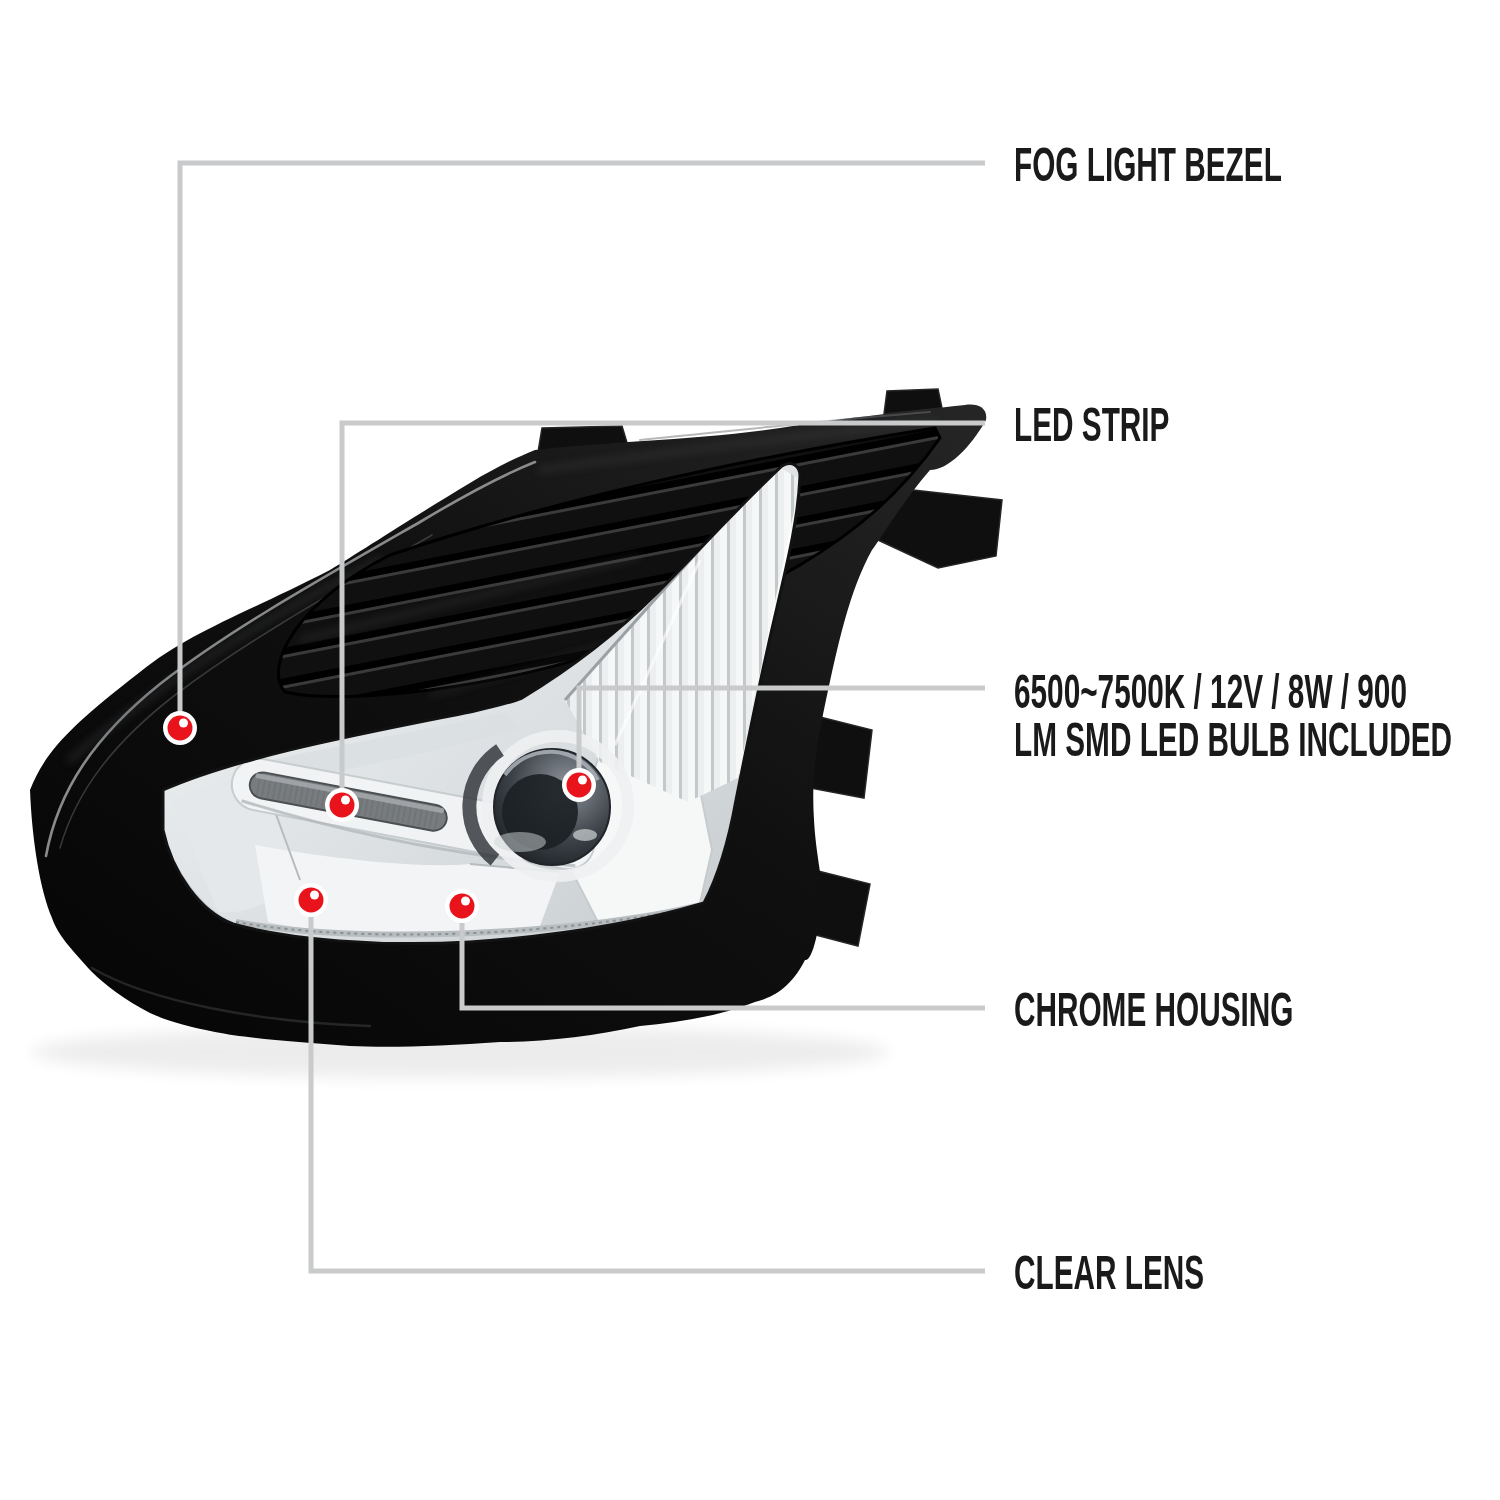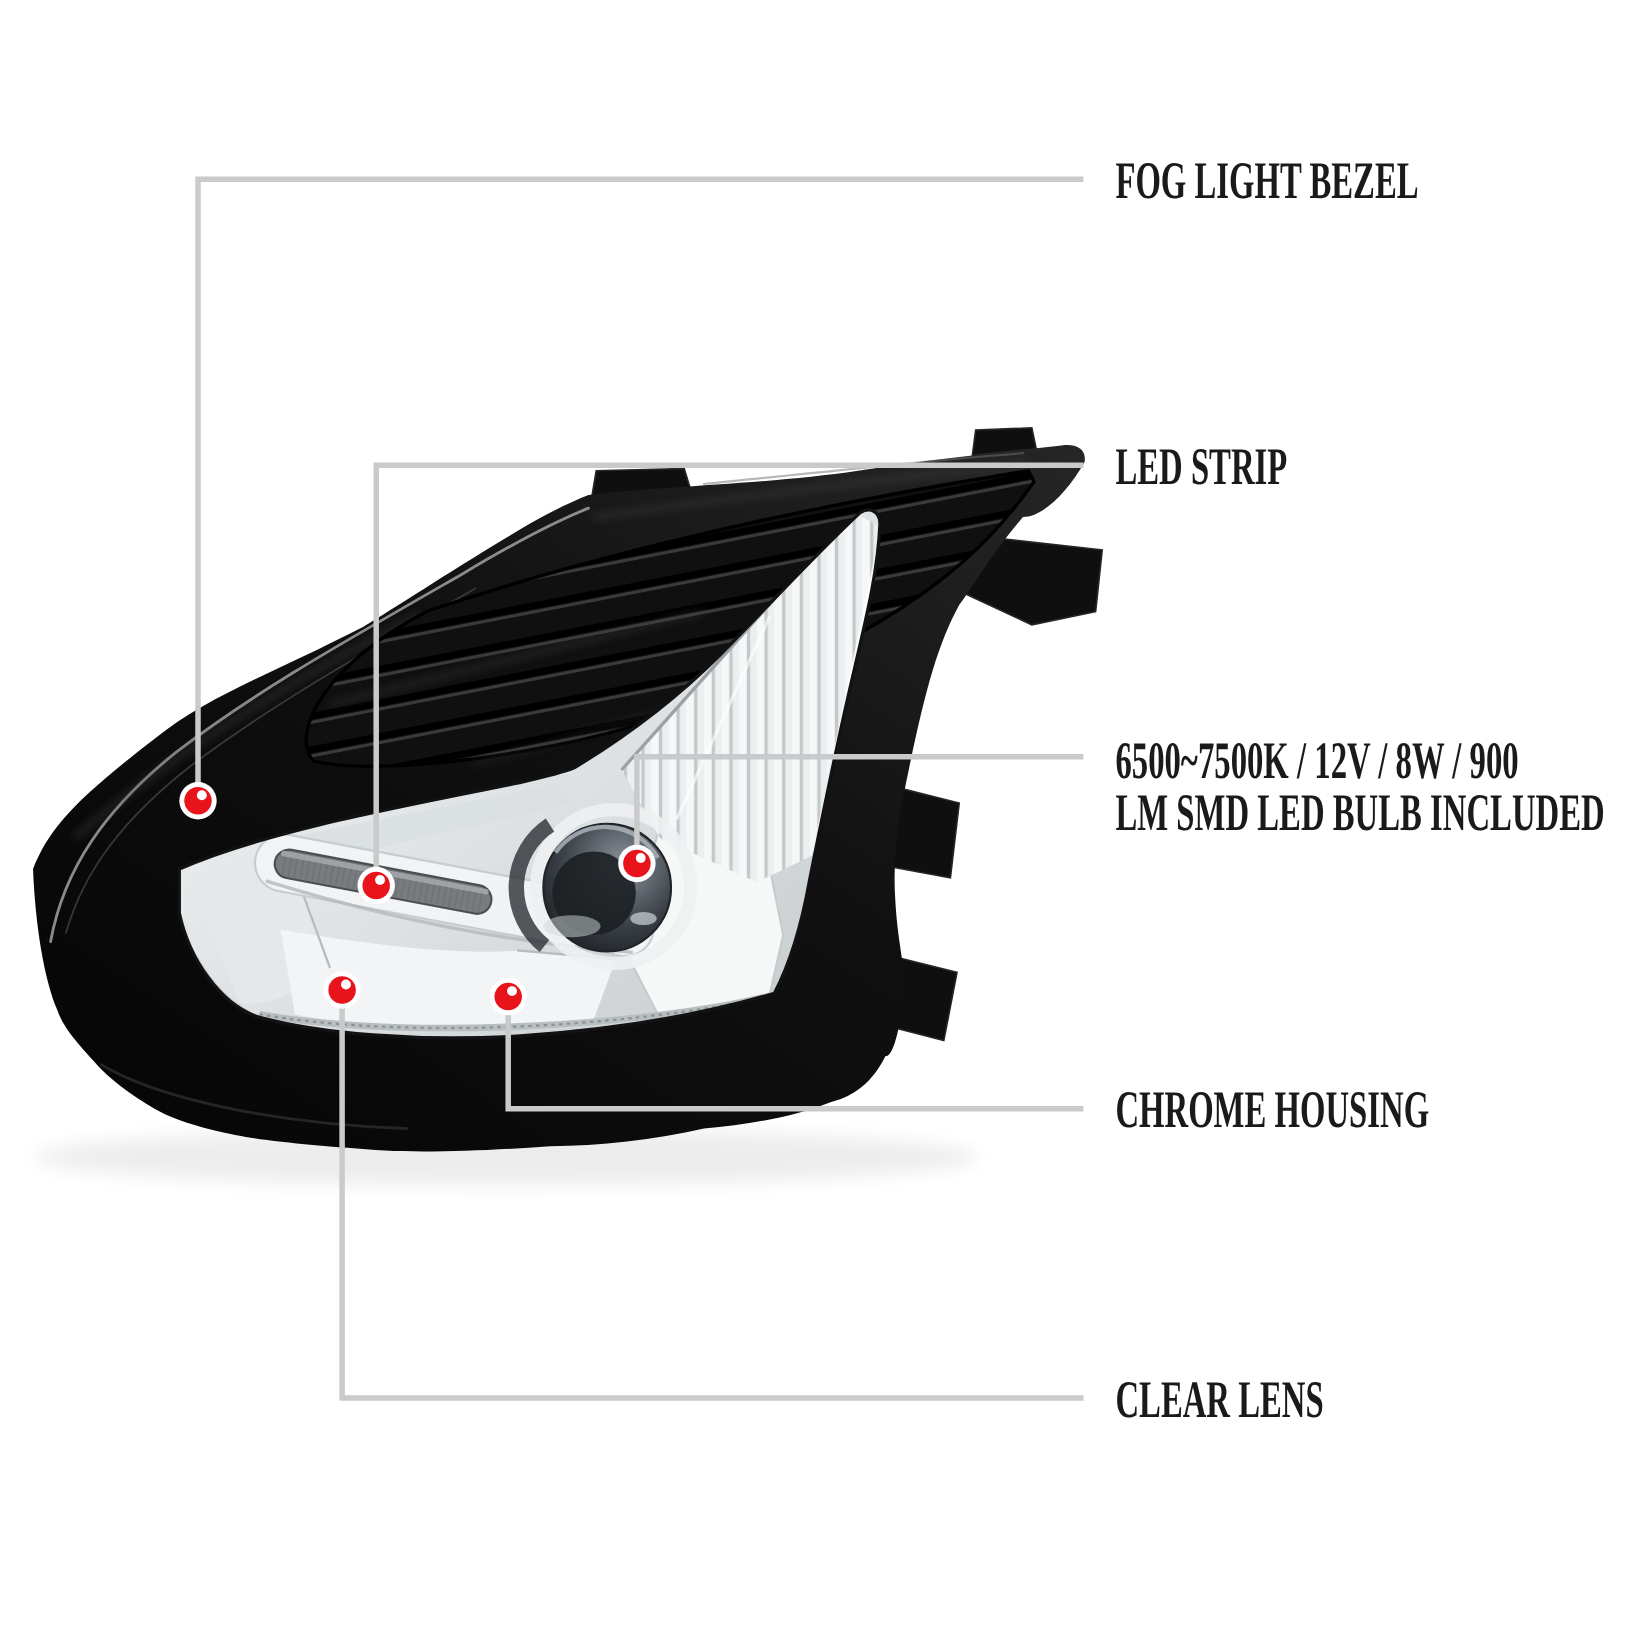--- a/index.html
+++ b/index.html
@@ -1,17 +1,17 @@
 <!DOCTYPE html>
 <html><head>
 <meta charset="utf-8">
 <style>
   html,body{margin:0;padding:0;background:#fff;}
   #stage{position:relative;width:1500px;height:1500px;background:#ffffff;overflow:hidden;
-         font-family:Liberation Serif, serif;}
+         font-family:Liberation Sans, sans-serif;}
   #artwork{position:absolute;left:0;top:0;width:1500px;height:1500px;}
   .callout-label{
     position:absolute;left:1014px;
     font-weight:700;font-size:48px;line-height:48px;color:#1a1a1a;
     letter-spacing:0px;white-space:nowrap;
     transform:scaleX(0.62);transform-origin:left center;
   }
   .callout-label .ln{display:block;}
 </style>
 </head>

